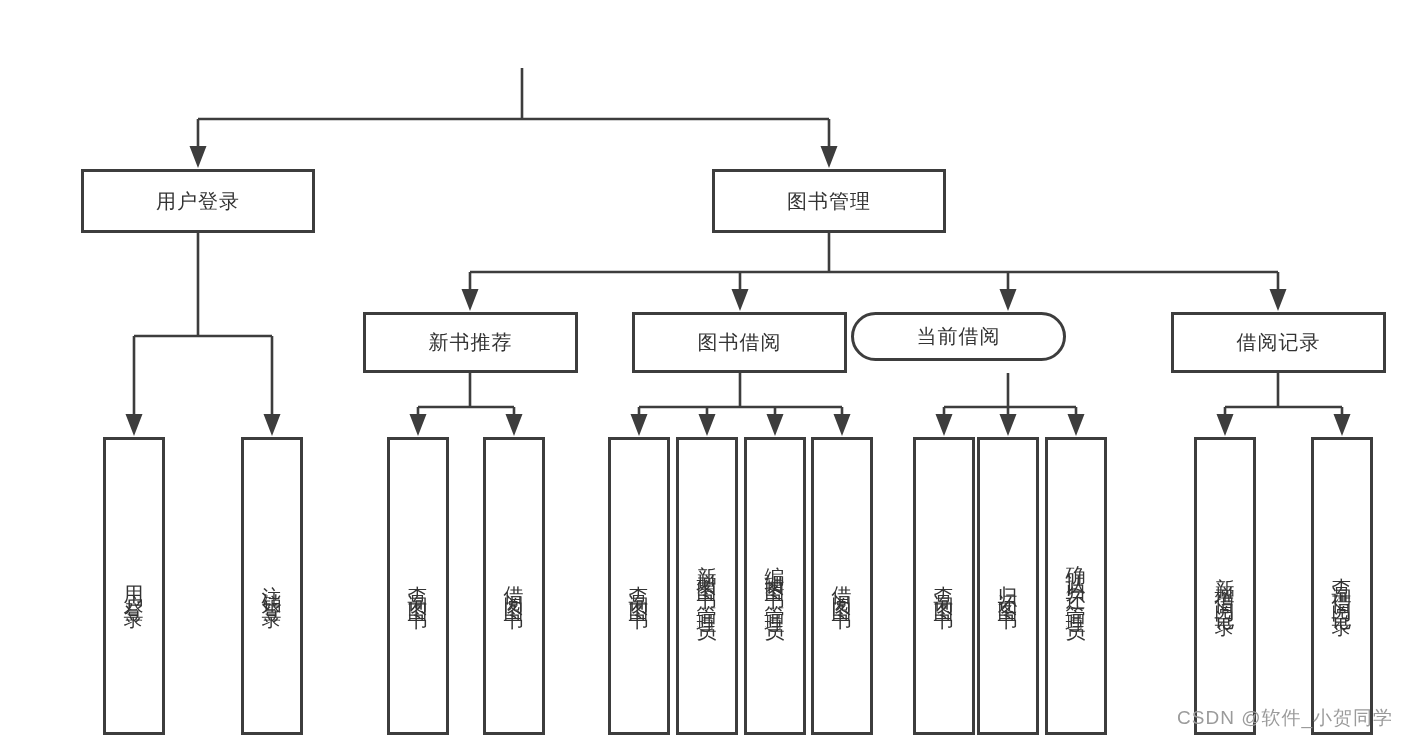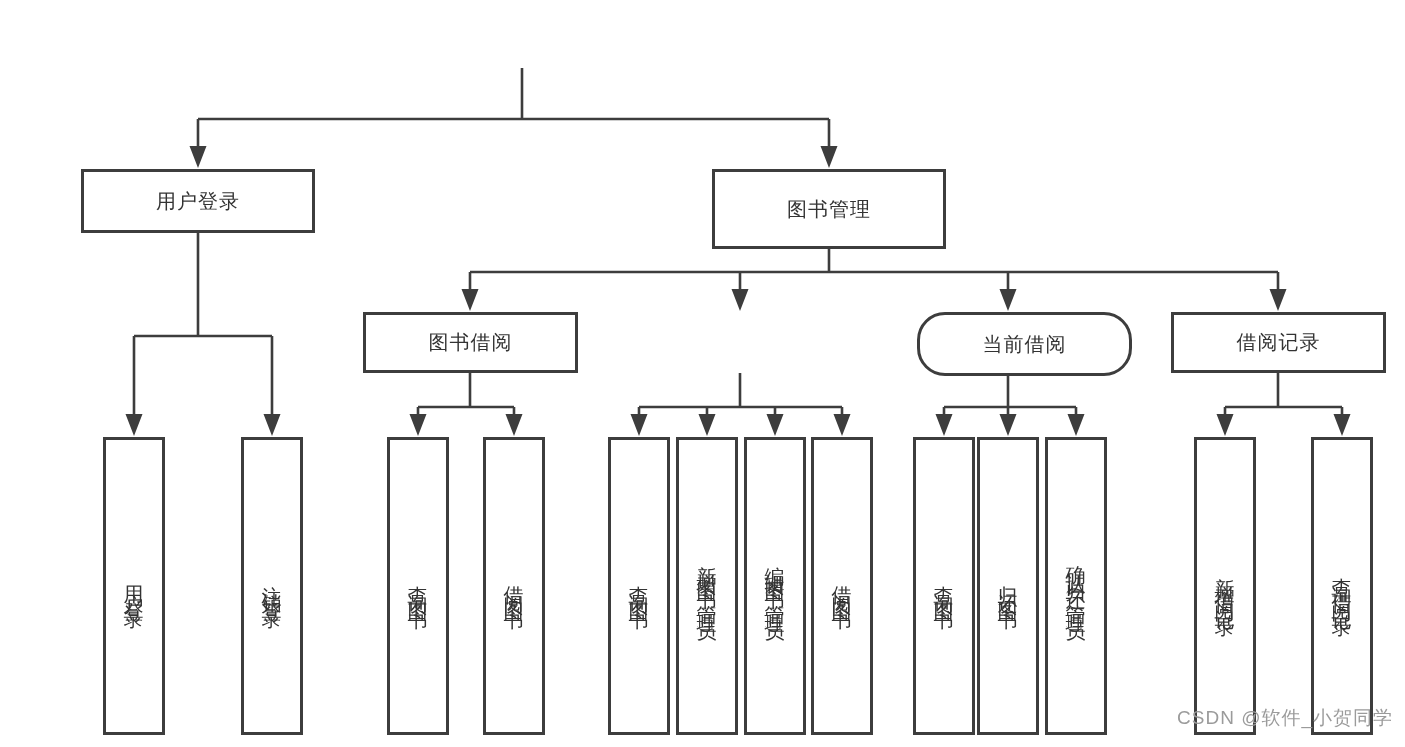--- a/index.html
+++ b/index.html
@@ -89,24 +89,25 @@
       M833.5 414 L850.5 414 L842 436 Z
       M935.5 414 L952.5 414 L944 436 Z
       M999.5 414 L1016.5 414 L1008 436 Z
       M1067.5 414 L1084.5 414 L1076 436 Z
       M1216.5 414 L1233.5 414 L1225 436 Z
       M1333.5 414 L1350.5 414 L1342 436 Z"></path>
   </svg>
 
 
   <div class="box" style="left:81px;top:169px;width:234px;height:64px;">用户登录</div>
-  <div class="box" style="left:712px;top:169px;width:234px;height:80px;">图书管理</div>
+  <div class="box" style="left:712px;top:169px;width:234px;height:64px;">图书管理</div>
 
-  <div class="box" style="left:363px;top:312px;width:215px;height:61px;">图书借阅</div>
-  <div class="box" style="left:917px;top:312px;width:215px;height:64px;border-radius:28px;">当前借阅</div>
+  <div class="box" style="left:363px;top:312px;width:215px;height:61px;">新书推荐</div>
+  <div class="box" style="left:632px;top:312px;width:215px;height:61px;">图书借阅</div>
+  <div class="box" style="left:851px;top:312px;width:215px;height:49px;border-radius:28px;">当前借阅</div>
   <div class="box" style="left:1171px;top:312px;width:215px;height:61px;">借阅记录</div>
 
   <div class="vbox" style="left:103px;top:437px;width:62px;height:298px;">
     <span>用户登录</span>
   </div>
   <div class="vbox" style="left:241px;top:437px;width:62px;height:298px;">
     <span>注销登录</span>
   </div>
 
   <div class="vbox" style="left:387px;top:437px;width:62px;height:298px;">

